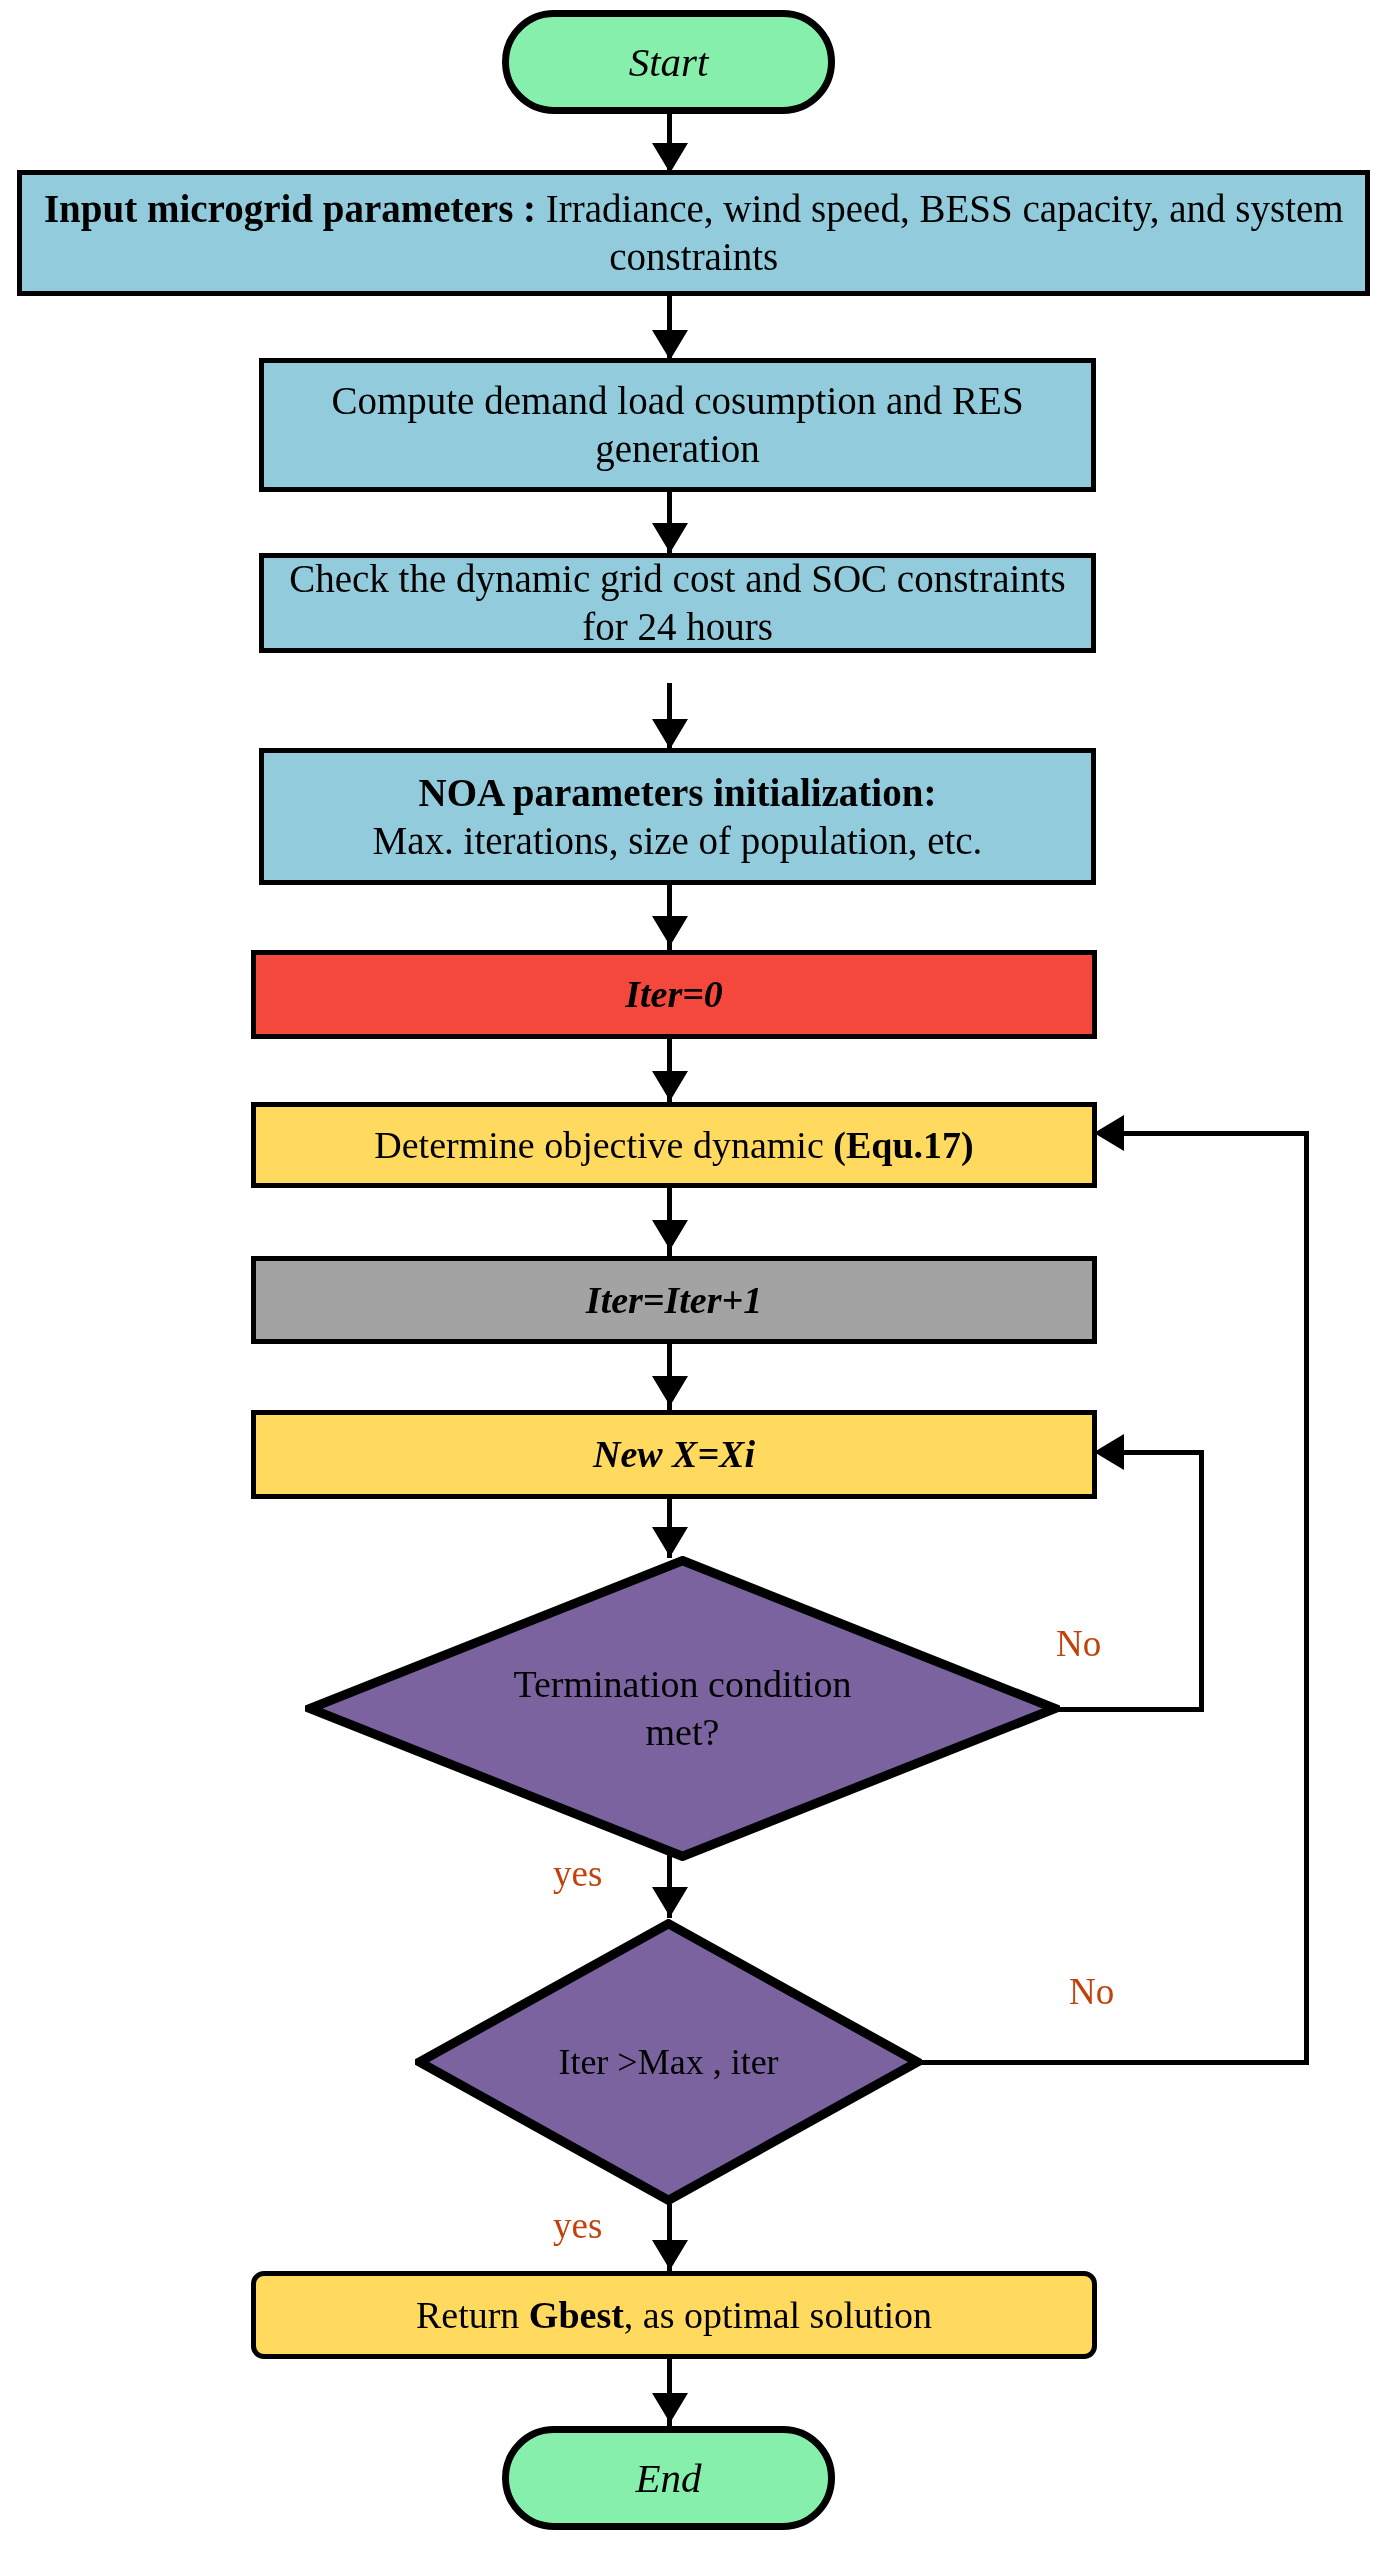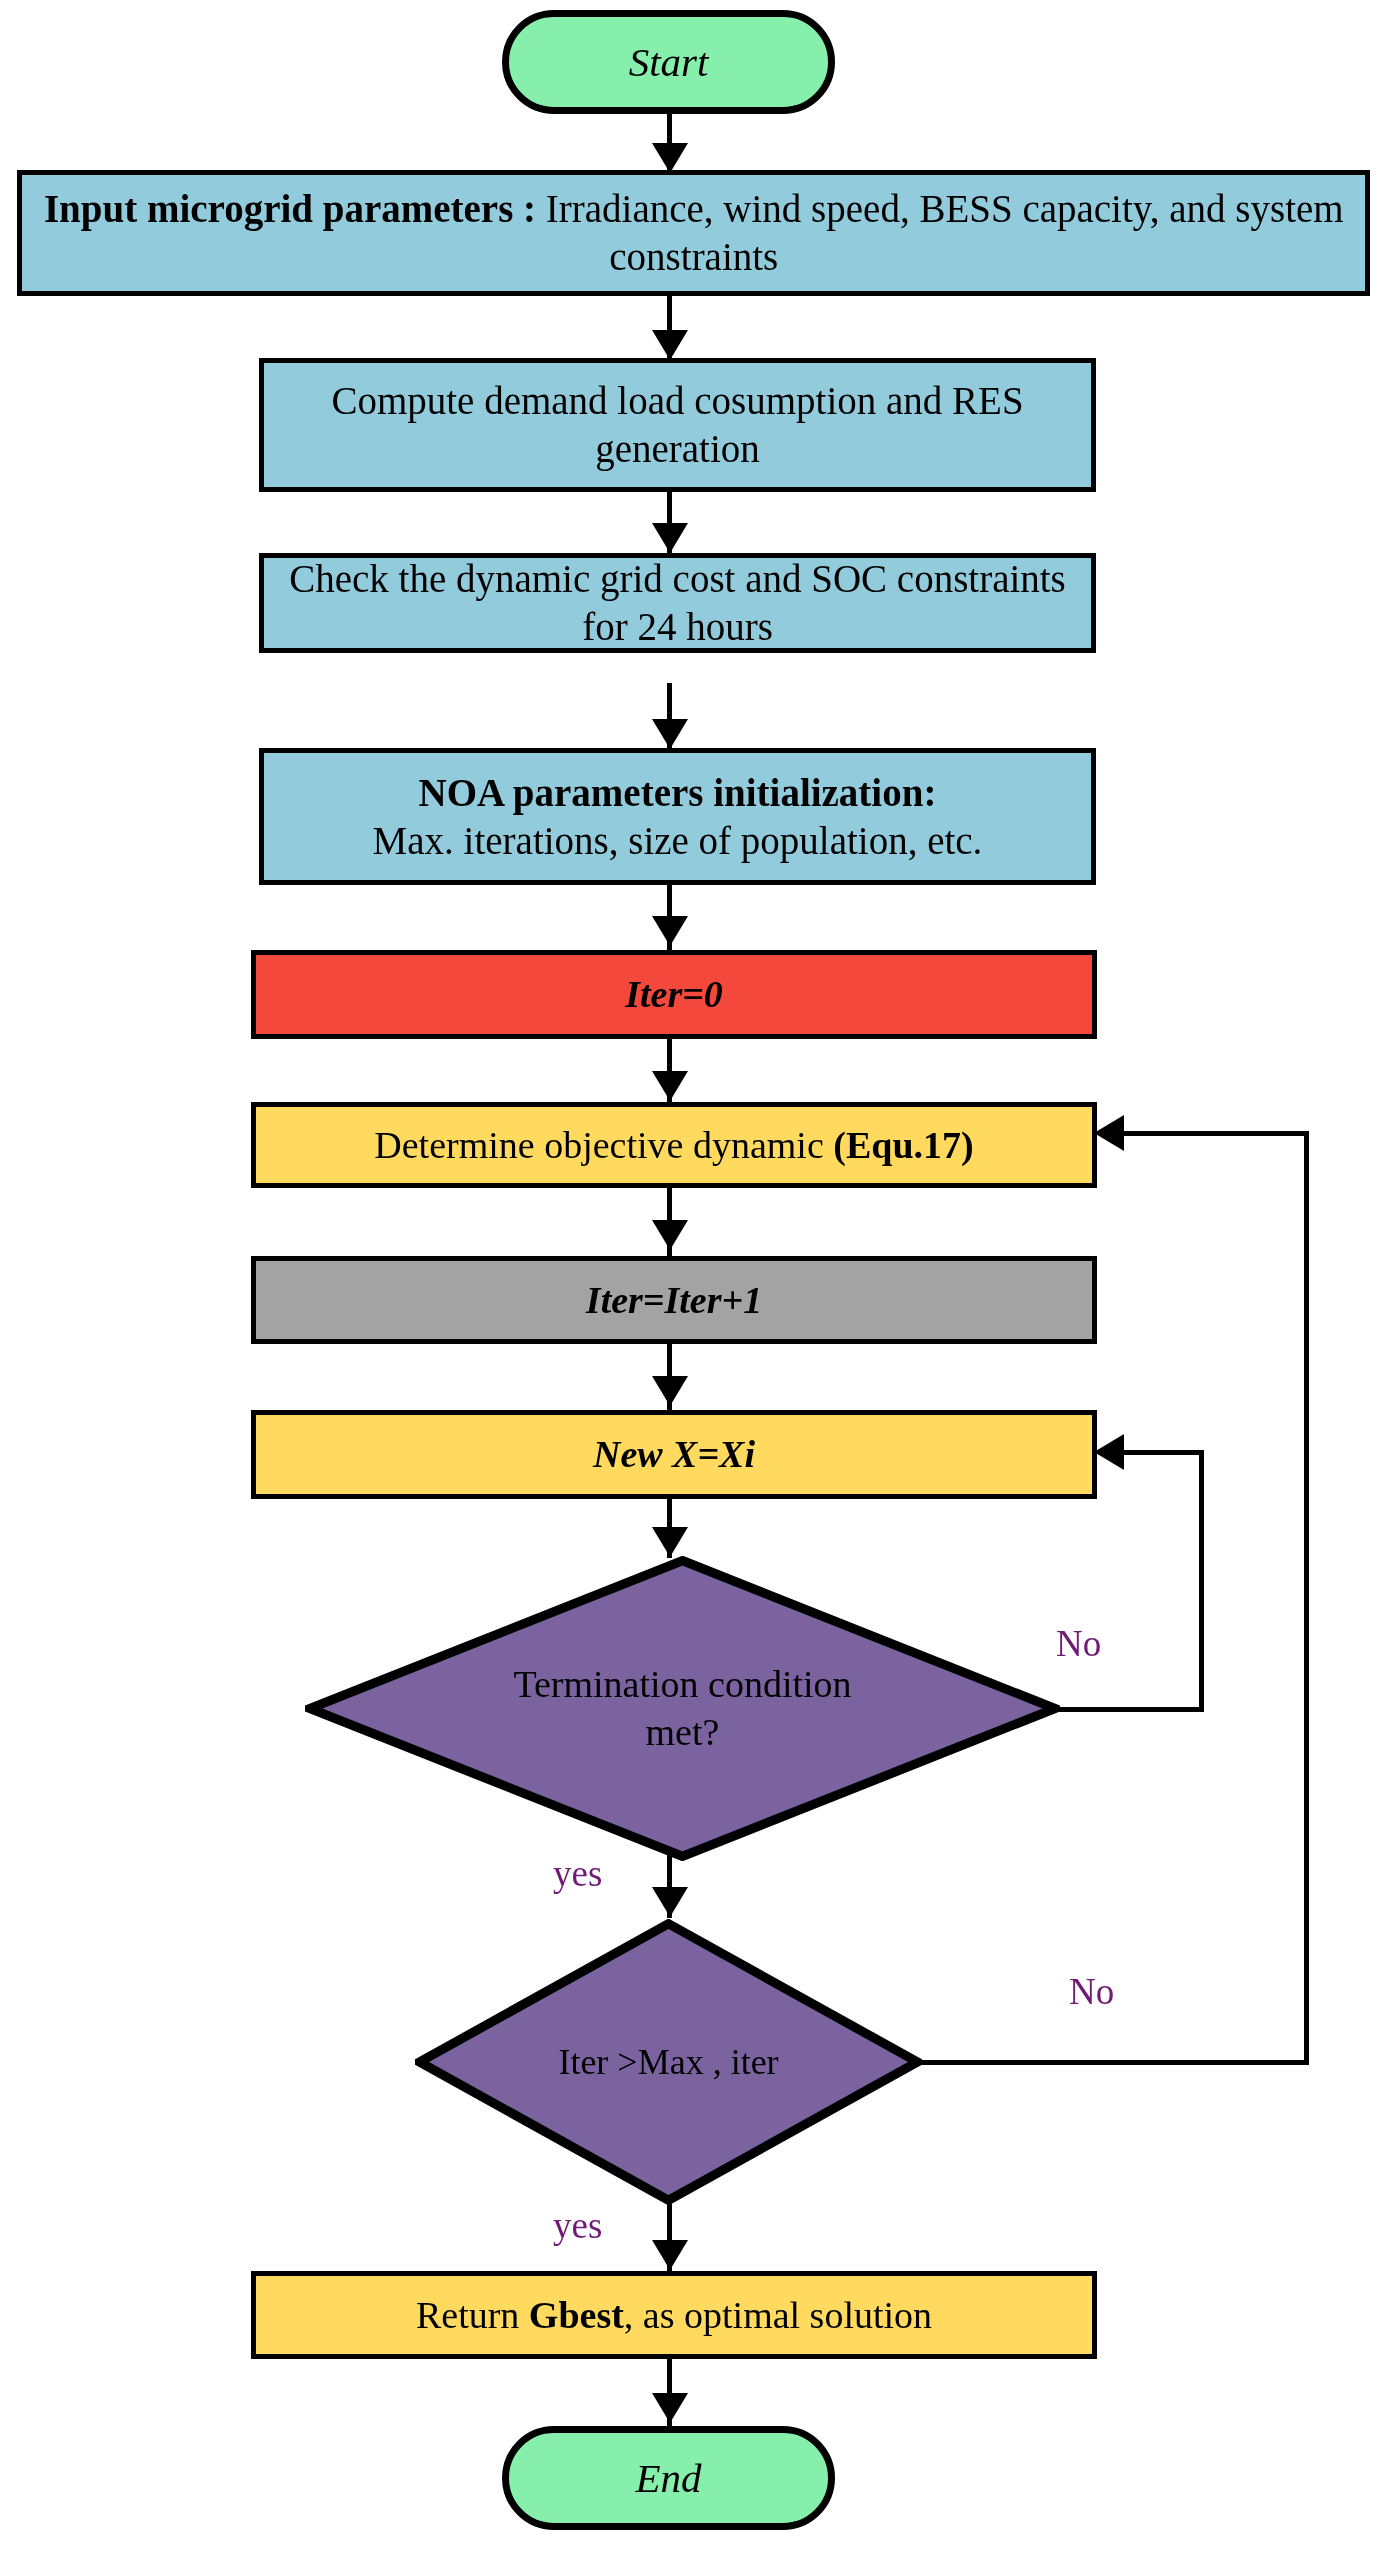--- a/index.html
+++ b/index.html
@@ -74,21 +74,21 @@
     border-right:18px solid transparent;
     border-top:30px solid #000000;
   }
   .arw-left{
     border-top:18px solid transparent;
     border-bottom:18px solid transparent;
     border-right:30px solid #000000;
   }
   .elabel{
     position:absolute;
-    color:#701a75;
+    color:#c2410c;
     z-index:4;
     white-space:nowrap;
   }
 </style>
 </head>
 <body>
 
 <div id="canvas">
 
   <div class="ln vln" style="left:667px;top:107px;height:72px;"></div>
@@ -190,21 +190,21 @@
     </div>
   </div>
 
   <div class="diamond" style="left:415px;top:1919px;width:507px;height:286px;">
     <svg width="507" height="286" viewBox="0 0 880 496">
       <polygon points="440,8 872,248 440,488 8,248" fill="#7b63a0" stroke="#000000" stroke-width="16"></polygon>
     </svg>
     <div class="dlabel" style="font-size:36px;">Iter &gt;Max , iter</div>
   </div>
 
-  <div class="node rect c-yellow" style="left:251px;top:2271px;width:846px;height:88px;font-size:38px;">
+  <div class="node rect c-yellow" style="left:251px;top:2271px;width:846px;height:88px;font-size:38px;border-radius:13px;">
     <span class="txt"><span>Return </span><span class="b">Gbest</span><span>, as optimal solution</span></span>
   </div>
 
   <div class="node term c-red" style="left:502px;top:2426px;width:333px;height:104px;font-size:41px;">
     <span class="txt">End</span>
   </div>
 
 </div>
 
 

